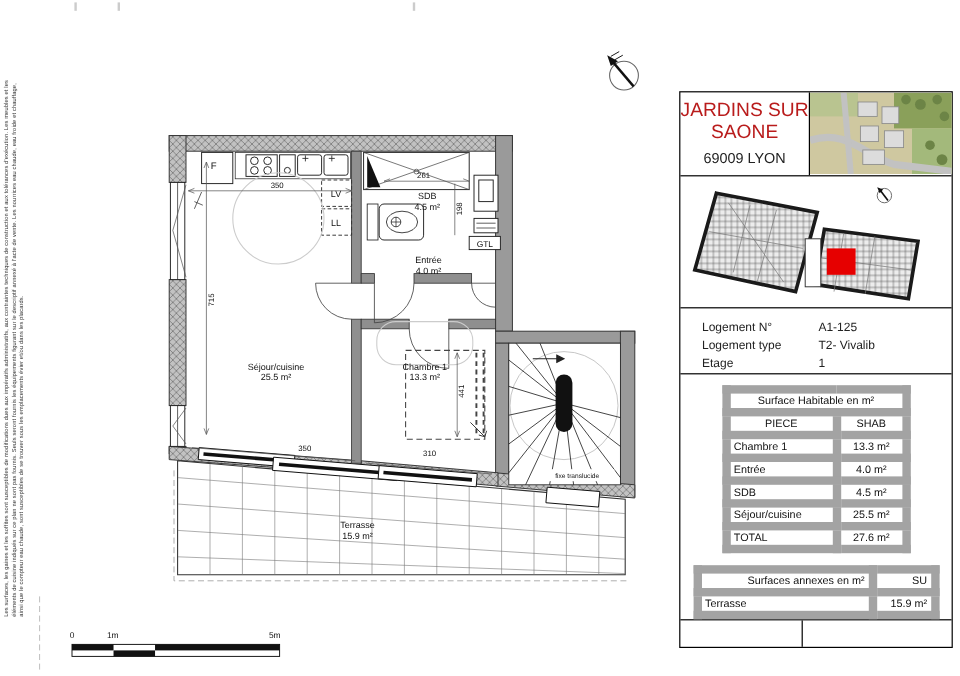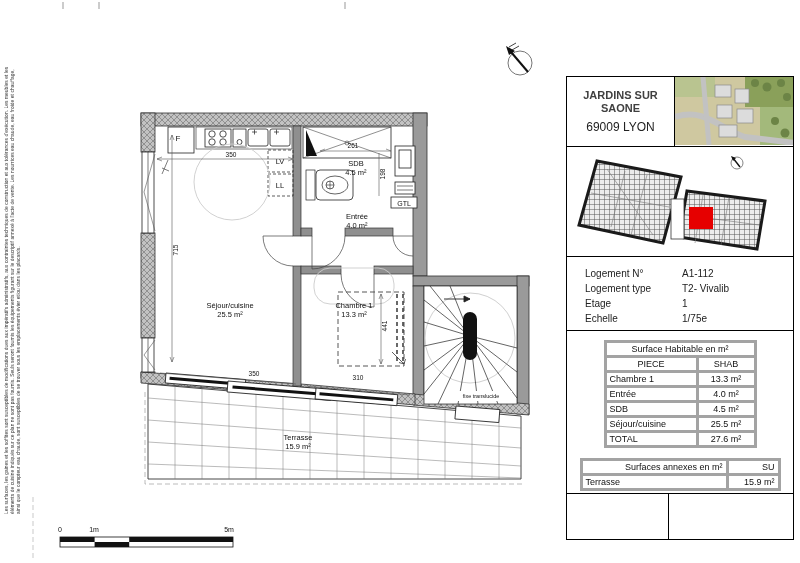--- a/index.html
+++ b/index.html
@@ -8,30 +8,30 @@
   
   .disclaimer{position:absolute;left:4px;top:62px;height:452px;width:17px;
     writing-mode:vertical-rl;transform:rotate(180deg);
     font-size:4.8px;line-height:1.3;color:#333;letter-spacing:.1px;}
   
   .tb{position:absolute;left:566px;top:76px;width:228px;height:464px;border:1px solid #000;
     box-sizing:border-box;display:flex;flex-direction:column;background:#fff;}
   .tb-header{height:69px;display:flex;border-bottom:1px solid #000;}
   .tb-project{width:107px;border-right:1px solid #000;display:flex;flex-direction:column;
     align-items:center;justify-content:center;text-align:center;}
-  .tb-project .pname{font-size:11px;color:#404040;line-height:1.15;font-weight:bold;}
+  .tb-project .pname{font-size:16px;color:#b91c1c;line-height:1.15;}
   .tb-project .pcity{font-size:12px;color:#222;margin-top:5px;}
   .tb-map{flex:1;overflow:hidden;}
   .tb-keyplan{height:109px;border-bottom:1px solid #000;}
   .tb-info{height:74px;border-bottom:1px solid #000;padding:9px 0 0 18px;box-sizing:border-box;font-size:10px;color:#222;}
   .tb-info .row{height:15px;line-height:15px;}
   .tb-info .lbl{display:inline-block;width:97px;}
   .tb-tables{flex:1;border-bottom:1px solid #000;padding-top:9px;box-sizing:border-box;}
   table{border-collapse:collapse;margin:0 auto;font-size:9px;color:#111;}
-  td,th{border:3px solid #a3a3a3;font-weight:normal;padding:1px 3px;height:13px;box-sizing:border-box;}
+  td,th{border:7px solid #a3a3a3;font-weight:normal;padding:1px 3px;height:13px;box-sizing:border-box;}
   .surf th,.surf td{text-align:center;}
   .surf td.piece{text-align:left;width:92px;}
   .surf td.val,.surf th.val{width:58px;}
   .annex{margin-top:10px;}
   .annex .c1{width:146px;text-align:right;}
   .annex td.c1l{text-align:left;}
   .annex .c2{width:52px;text-align:right;}
   .tb-footer{height:45px;display:flex;}
   .tb-footer .fcell1{width:101px;border-right:1px solid #000;}
   .tb-footer .fcell2{flex:1;}
@@ -333,24 +333,23 @@
         <rect x="122" y="60" width="24" height="22" fill="#e60000"></rect>
         <g>
           <circle cx="170" cy="16" r="6" fill="none" stroke="#666" stroke-width="0.8"></circle>
           <line x1="173" y1="20" x2="166" y2="11" stroke="#111" stroke-width="1.4"></line>
           <polygon points="164,9 169,11 166,14" fill="#111"></polygon>
         </g>
       </svg>
     </div>
 
     <div class="tb-info">
-      <div class="row"><span class="lbl">Logement N°</span><span>A1-112</span></div>
+      <div class="row"><span class="lbl">Logement N°</span><span>A1-125</span></div>
       <div class="row"><span class="lbl">Logement type</span><span>T2- Vivalib</span></div>
       <div class="row"><span class="lbl">Etage</span><span>1</span></div>
-      <div class="row"><span class="lbl">Echelle</span><span>1/75e</span></div>
     </div>
 
     <div class="tb-tables">
       <table class="surf">
         <tbody>
         <tr>
               <th colspan="2">Surface Habitable en m²</th>
             </tr>
         <tr>
           <th>PIECE</th>

